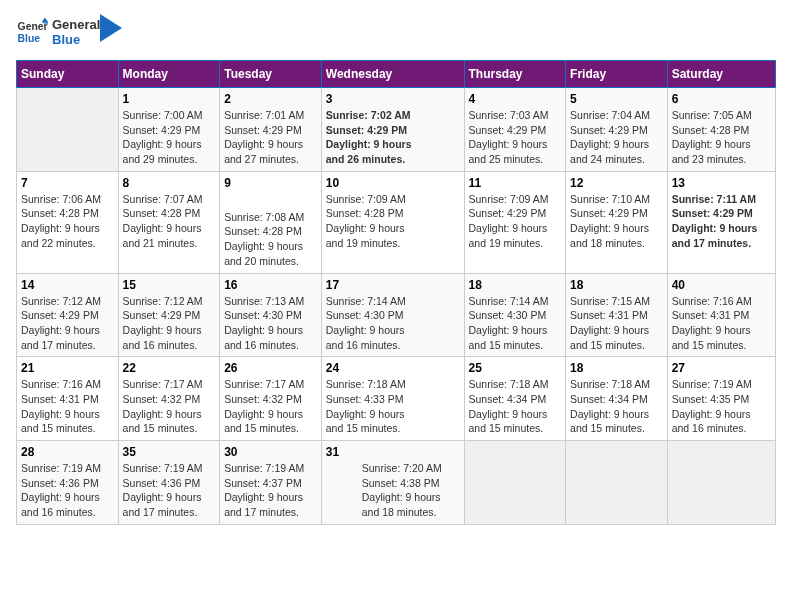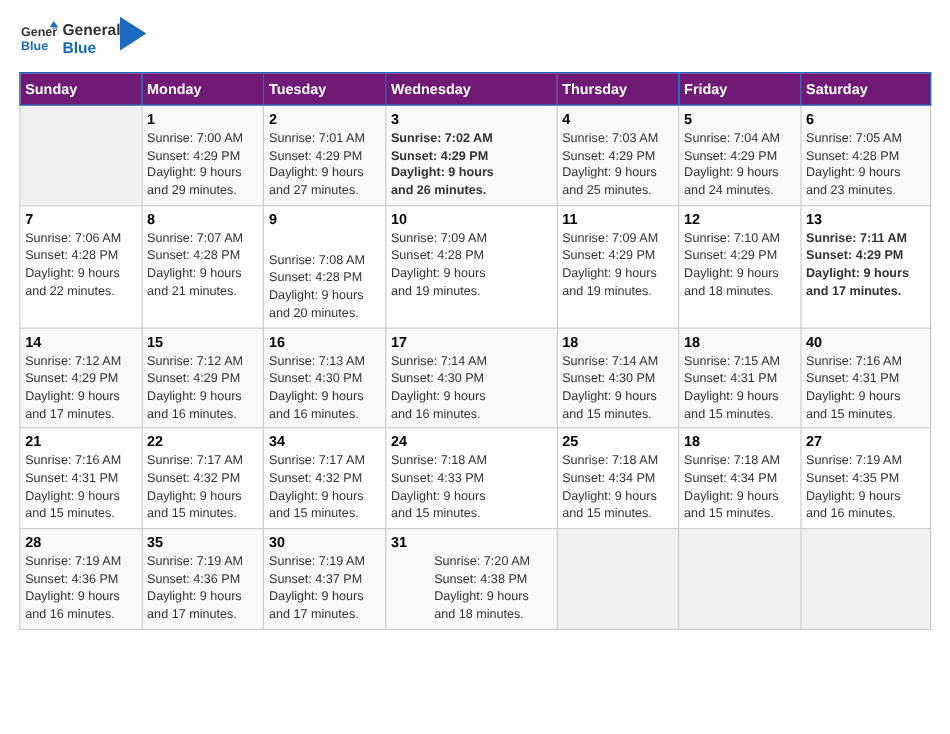--- a/index.html
+++ b/index.html
@@ -273,21 +273,21 @@
 and 15 minutes.</div>
         </td>
         <td>
           <span class="day-number">22</span>
           <div class="day-info" style="white-space: pre-line;">Sunrise: 7:17 AM
 Sunset: 4:32 PM
 Daylight: 9 hours
 and 15 minutes.</div>
         </td>
         <td>
-          <span class="day-number">34</span>
+          <span class="day-number">26</span>
           <div class="day-info" style="white-space: pre-line;">Sunrise: 7:17 AM
 Sunset: 4:32 PM
 Daylight: 9 hours
 and 15 minutes.</div>
         </td>
         <td>
           <span class="day-number">24</span>
           <div class="day-info" style="white-space: pre-line;">Sunrise: 7:18 AM
 Sunset: 4:33 PM
 Daylight: 9 hours

